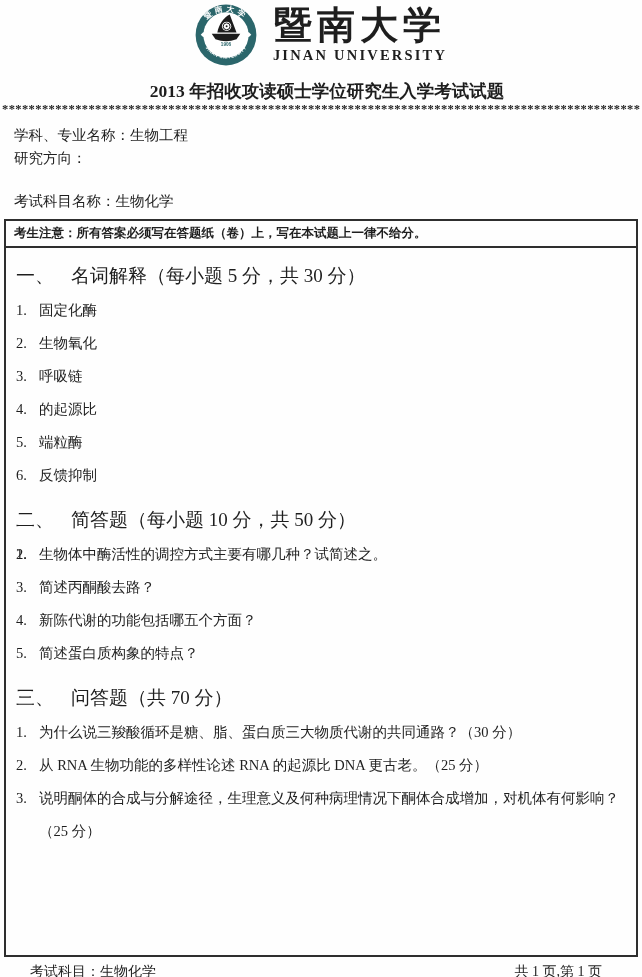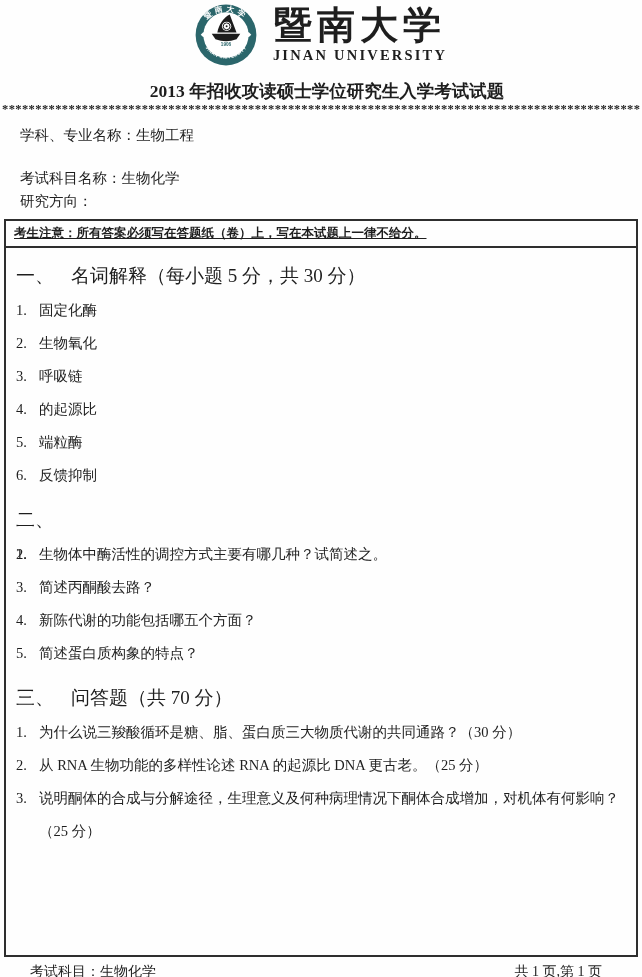--- a/index.html
+++ b/index.html
@@ -11,26 +11,26 @@
   
   .logo-row{display:flex;align-items:center;justify-content:center;gap:16px;padding-top:4px;}
   .seal{width:62px;height:62px;display:block;}
   .wordmark{display:flex;flex-direction:column;align-items:center;}
   .wordmark .cn{font-size:38px;font-weight:700;letter-spacing:5px;line-height:1.05;white-space:nowrap;}
   .wordmark .en{font-size:14.5px;font-weight:700;letter-spacing:2.2px;margin-top:1px;white-space:nowrap;}
   .exam-title{text-align:center;font-weight:700;font-size:17.5px;margin-top:15px;line-height:20px;padding-left:12px;}
   .stars{margin:2px 2px 0;font-size:12.5px;font-weight:700;letter-spacing:0.4px;
          white-space:nowrap;overflow:hidden;line-height:13px;}
   
-  .info{margin:8px 0 0 20px;font-size:14.5px;}
+  .info{margin:8px 0 0 14px;font-size:14.5px;}
   .info .line{line-height:23px;}
   .info .subject{margin-top:20px;}
   
   .notice-box{margin:6px 4px 0;border:2px solid #2e2e2e;padding:4px 8px 5px;
-              font-weight:700;font-size:12.5px;line-height:16px;text-decoration:underline;}
+              font-weight:700;font-size:12.5px;line-height:16px;}
   .main-box{margin:0 4px;border:2px solid #2e2e2e;border-top:none;height:709px;
             padding:0 10px;box-sizing:border-box;overflow:hidden;}
   .sec-head{display:flex;font-size:19px;line-height:30px;margin-top:13px;}
   .sec-head .sec-label{width:55px;flex:0 0 55px;}
   .q-list{list-style:none;margin:3px 0 0;padding:0 6px 0 23px;}
   .q-list li{position:relative;font-size:14.5px;line-height:33px;}
   .q-list .q-num{position:absolute;left:-23px;top:0;}
   
   .footer{display:flex;justify-content:space-between;margin:6px 40px 0 30px;font-size:14px;line-height:18px;}
 </style>
@@ -70,22 +70,22 @@
       <div class="en">JINAN UNIVERSITY</div>
     </div>
   </div>
 
   <div class="exam-title">2013 年招收攻读硕士学位研究生入学考试试题</div>
 
   <div class="stars">****************************************************************************************************</div>
 
   <div class="info">
     <div class="line">学科、专业名称：生物工程</div>
+    <div class="line">研究方向：</div>
     <div class="line subject">考试科目名称：生物化学</div>
-    <div class="line">研究方向：</div>
   </div>
 
   <div class="notice-box">
     <span>考生注意：所有答案必须写在答题纸（卷）上，写在本试题上一律不给分。</span>
   </div>
 
   <div class="main-box">
 
     <section>
       <div class="sec-head">
@@ -98,20 +98,21 @@
         <li><span class="q-num">3.</span><span>呼吸链</span></li>
         <li><span class="q-num">4.</span><span>的起源比</span></li>
         <li><span class="q-num">5.</span><span>端粒酶</span></li>
         <li><span class="q-num">6.</span><span>反馈抑制</span></li>
       </ol>
     </section>
 
     <section>
       <div class="sec-head">
         <span class="sec-label">二、</span>
+        <span>简答题（每小题 10 分，共 50 分）</span>
       </div>
       <ol class="q-list">
         <li><span class="q-num">1.</span></li>
         <li><span class="q-num">2.</span><span>生物体中酶活性的调控方式主要有哪几种？试简述之。</span></li>
         <li><span class="q-num">3.</span><span>简述丙酮酸去路？</span></li>
         <li><span class="q-num">4.</span><span>新陈代谢的功能包括哪五个方面？</span></li>
         <li><span class="q-num">5.</span><span>简述蛋白质构象的特点？</span></li>
       </ol>
     </section>
 

